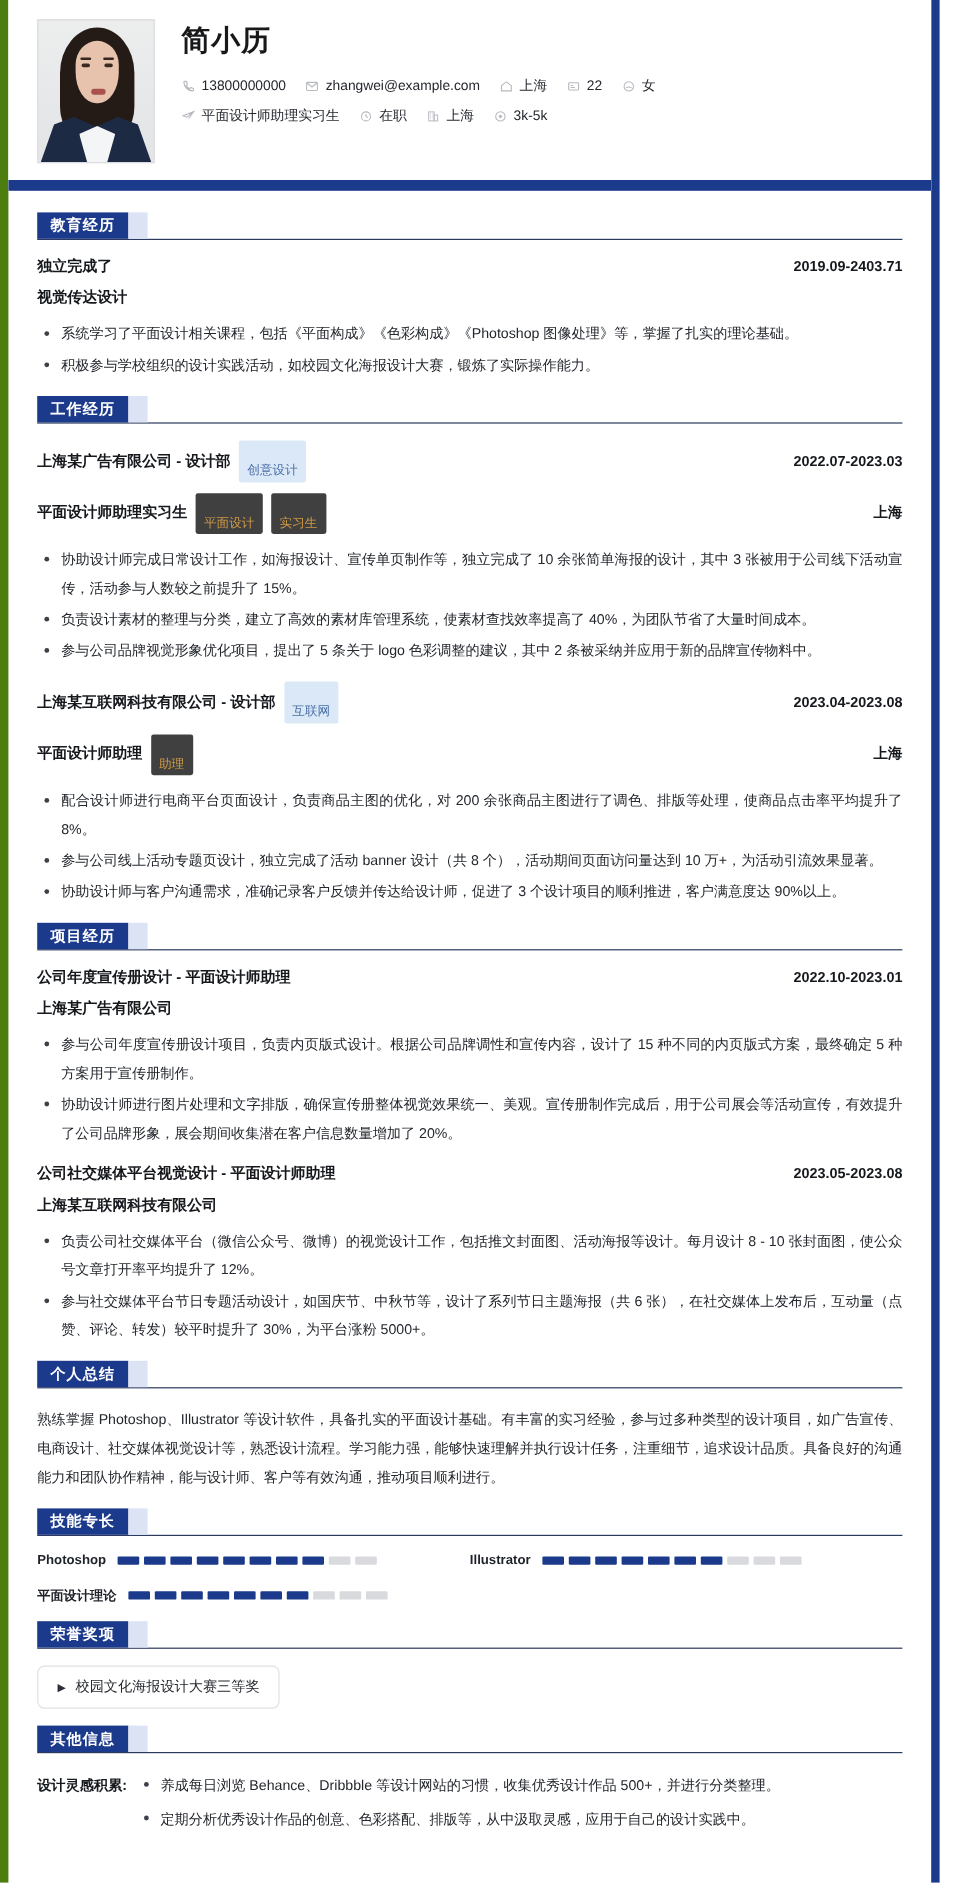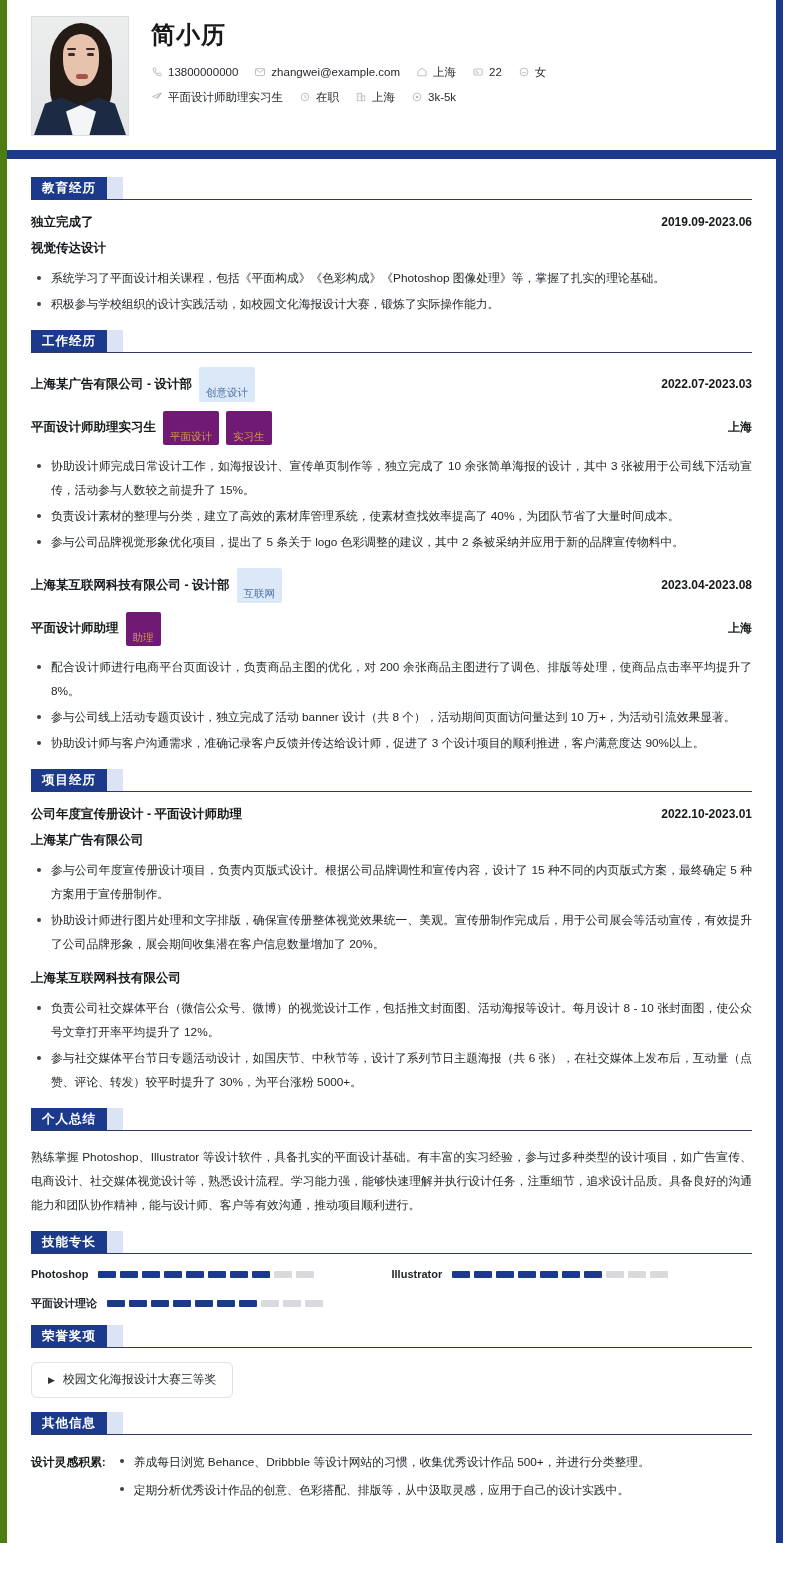--- a/index.html
+++ b/index.html
@@ -129,21 +129,21 @@
   .t-date { font-size: 12px; font-weight: 700; color:#15181c; white-space: nowrap; }
   .t-loc { font-size: 12px; font-weight: 700; color:#15181c; white-space: nowrap; }
   .tag {
     font-size: 10.5px;
     line-height: 1;
     padding: 20px 7px 4px 7px;
     border-radius: 2px;
     white-space: nowrap;
   }
   .tag.blue { background:#dbe8f8; color:#4a6fa5; }
-  .tag.orange { background:#701a75; color:#d09a45; }
+  .tag.orange { background:#404040; color:#d09a45; }
 
   ul.bullets { list-style: none; margin: 0; padding: 0; }
   ul.bullets li {
     position: relative;
     padding-left: 20px;
     font-size: 11.8px;
     line-height: 24px;
     color: #23272d;
     margin-bottom: 2px;
     text-align: justify;
@@ -312,21 +312,21 @@
       <div class="sec-head">
         <div class="sec-label">教育经历</div>
         <div class="sec-accent"></div>
         <div class="sec-rest"></div>
       </div>
       <div class="entry">
         <div class="row">
           <div class="row-left">
             <span class="t-org">独立完成了</span>
           </div>
-          <span class="t-date">2019.09-2023.06</span>
+          <span class="t-date">2019.09-2403.71</span>
         </div>
         <div class="row">
           <span class="t-sub">视觉传达设计</span>
         </div>
         <ul class="bullets">
           <li>系统学习了平面设计相关课程，包括《平面构成》《色彩构成》《Photoshop 图像处理》等，掌握了扎实的理论基础。</li>
           <li>积极参与学校组织的设计实践活动，如校园文化海报设计大赛，锻炼了实际操作能力。</li>
         </ul>
       </div>
     </div>
@@ -401,20 +401,26 @@
         <div class="row">
           <span class="t-sub">上海某广告有限公司</span>
         </div>
         <ul class="bullets">
           <li>参与公司年度宣传册设计项目，负责内页版式设计。根据公司品牌调性和宣传内容，设计了 15 种不同的内页版式方案，最终确定 5 种方案用于宣传册制作。</li>
           <li>协助设计师进行图片处理和文字排版，确保宣传册整体视觉效果统一、美观。宣传册制作完成后，用于公司展会等活动宣传，有效提升了公司品牌形象，展会期间收集潜在客户信息数量增加了 20%。</li>
         </ul>
       </div>
 
       <div class="entry">
+        <div class="row">
+          <div class="row-left">
+            <span class="t-org">公司社交媒体平台视觉设计 - 平面设计师助理</span>
+          </div>
+          <span class="t-date">2023.05-2023.08</span>
+        </div>
         <div class="row">
           <span class="t-sub">上海某互联网科技有限公司</span>
         </div>
         <ul class="bullets">
           <li>负责公司社交媒体平台（微信公众号、微博）的视觉设计工作，包括推文封面图、活动海报等设计。每月设计 8 - 10 张封面图，使公众号文章打开率平均提升了 12%。</li>
           <li>参与社交媒体平台节日专题活动设计，如国庆节、中秋节等，设计了系列节日主题海报（共 6 张），在社交媒体上发布后，互动量（点赞、评论、转发）较平时提升了 30%，为平台涨粉 5000+。</li>
         </ul>
       </div>
     </div>
 

